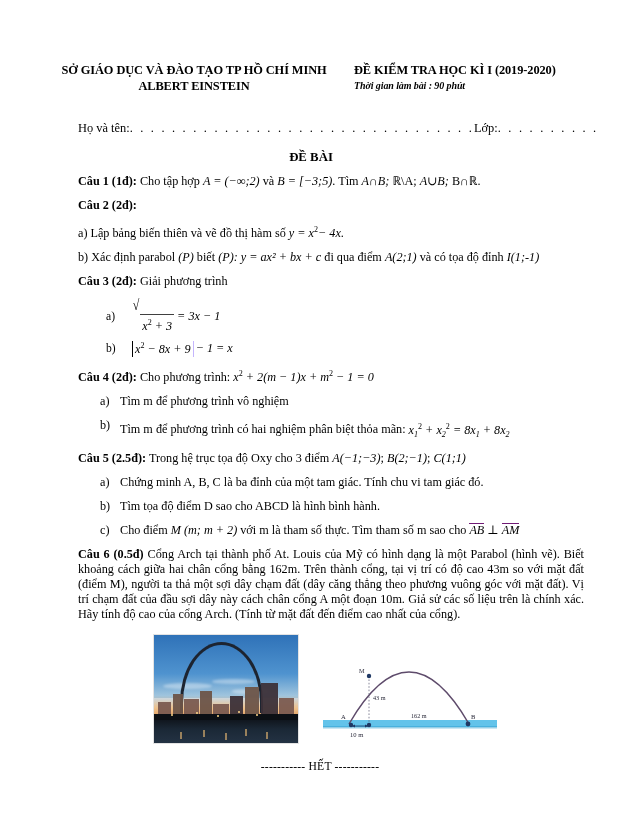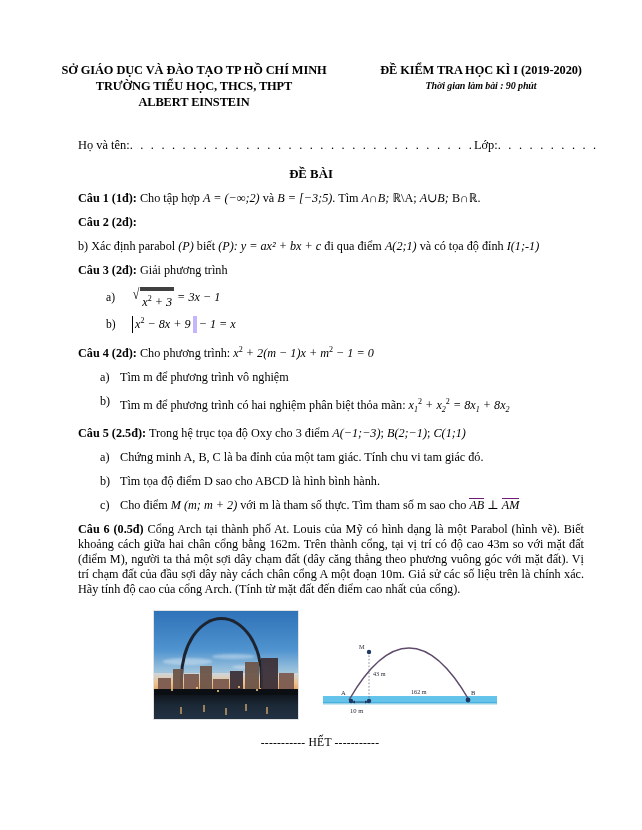--- a/index.html
+++ b/index.html
@@ -30,21 +30,21 @@
   .header-left {
     width: 320px;
     text-align: center;
     font-weight: bold;
     font-size: 12.4px;
     line-height: 16.2px;
     letter-spacing: -0.1px;
   }
   .header-right {
     flex: 1;
-    text-align: center;
+    text-align: left;
     font-weight: bold;
     font-size: 12.4px;
     line-height: 16.2px;
     letter-spacing: -0.1px;
   }
   .header-right .time {
     font-style: italic;
     font-weight: bold;
     font-size: 10px;
   }
@@ -123,27 +123,27 @@
     display: inline-flex;
     align-items: stretch;
     vertical-align: middle;
   }
   .sqrt-sym {
     font-size: 15px;
     line-height: 1;
     transform: scaleX(0.8) translateY(1px);
   }
   .sqrt-body {
-    border-top: 4px solid #404040;
+    border-top: 1px solid #404040;
     padding: 0 2px;
-    margin-top: 1px;
+    margin-top: 17px;
   }
   .abs {
     border-left: 1px solid #000;
-    border-right: 4px solid #c4b5fd;
+    border-right: 1px solid #c4b5fd;
     padding: 1px 2px 2px 2px;
     display: inline-block;
     line-height: 1.05;
   }
   .vec {
     border-top: 1px solid #701a75;
     padding-top: 0px;
     display: inline-block;
     line-height: 1.1;
     font-style: italic;
@@ -252,21 +252,20 @@
   }
 </style>
 </head>
 <body>
 
 <div class="page">
 
   <div class="header">
     <div class="header-left">
       <div>SỞ GIÁO DỤC VÀ ĐÀO TẠO TP HỒ CHÍ MINH</div>
-      <div>TRƯỜNG TIỂU HỌC, THCS, THPT</div>
       <div>ALBERT EINSTEIN</div>
     </div>
     <div class="header-right">
       <div>ĐỀ KIỂM TRA HỌC KÌ I (2019-2020)</div>
       <div class="time">Thời gian làm bài : 90 phút</div>
     </div>
   </div>
 
   <div class="nameline">
     <span>Họ và tên:</span><span class="dots-long">. . . . . . . . . . . . . . . . . . . . . . . . . . . . . . . . .</span><span>Lớp:</span><span class="dots-short">. . . . . . . . . .</span>
@@ -283,20 +282,24 @@
       <span>và</span>
       <span class="mi">B = [−3;5)</span><span>. Tìm</span>
       <span class="mi">A∩B;</span>
       <span class="bb">ℝ\A;</span>
       <span class="mi">A∪B;</span>
       <span class="bb">B∩ℝ.</span>
     </div>
 
     <div class="q">
       <span class="q-head">Câu 2 (2đ):</span>
+    </div>
+    <div class="sub">
+      <span>a) Lập bảng biến thiên và vẽ đồ thị hàm số</span>
+      <span class="mi"><span>y</span> = <span>x</span><sup class="mn">2</sup><span>− 4x</span></span><span class="mn">.</span>
     </div>
     <div class="sub">
       <span>b) Xác định parabol</span>
       <span class="mi">(P)</span>
       <span>biết</span>
       <span class="mi">(P):</span>
       <span class="mi">y = ax² + bx + c</span>
       <span>đi qua điểm</span>
       <span class="mi">A(2;1)</span>
       <span>và có tọa độ đỉnh</span>

